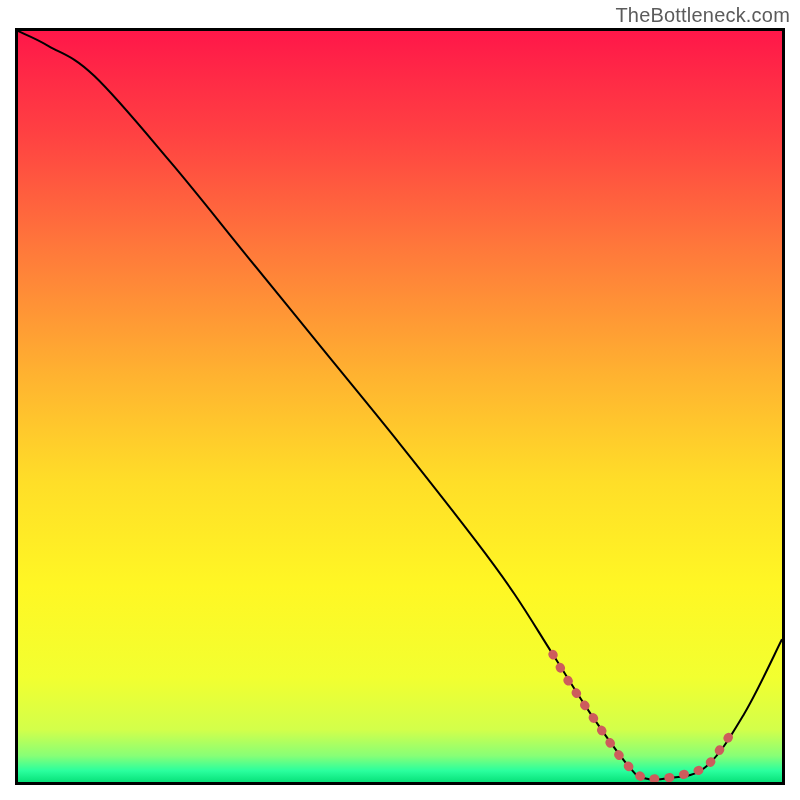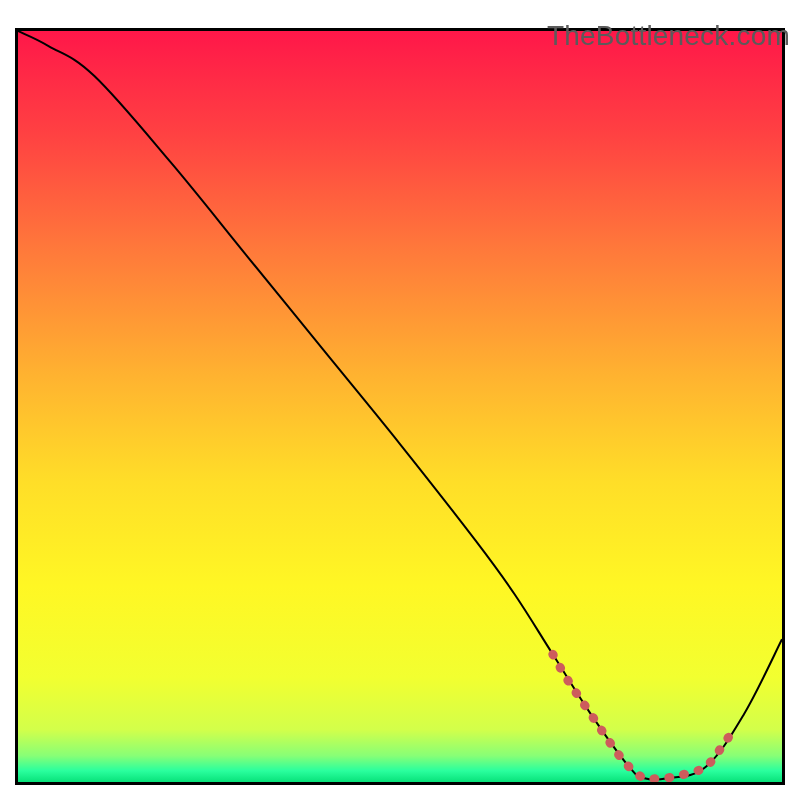--- a/index.html
+++ b/index.html
@@ -11,24 +11,24 @@
     font-family: Arial, Helvetica, sans-serif;
     background: #ffffff;
   }
   .wrapper {
     position: relative;
     width: 800px;
     height: 800px;
   }
   .watermark {
     position: absolute;
-    top: 20px;
+    top: 4px;
     right: 10px;
     color: #5b5b5b;
-    font-size: 28px;
+    font-size: 20px;
     font-weight: 500;
     letter-spacing: 0.2px;
     z-index: 10;
   }
   .plot-box {
     position: absolute;
     left: 15px;
     top: 28px;
     width: 770px;
     height: 757px;

